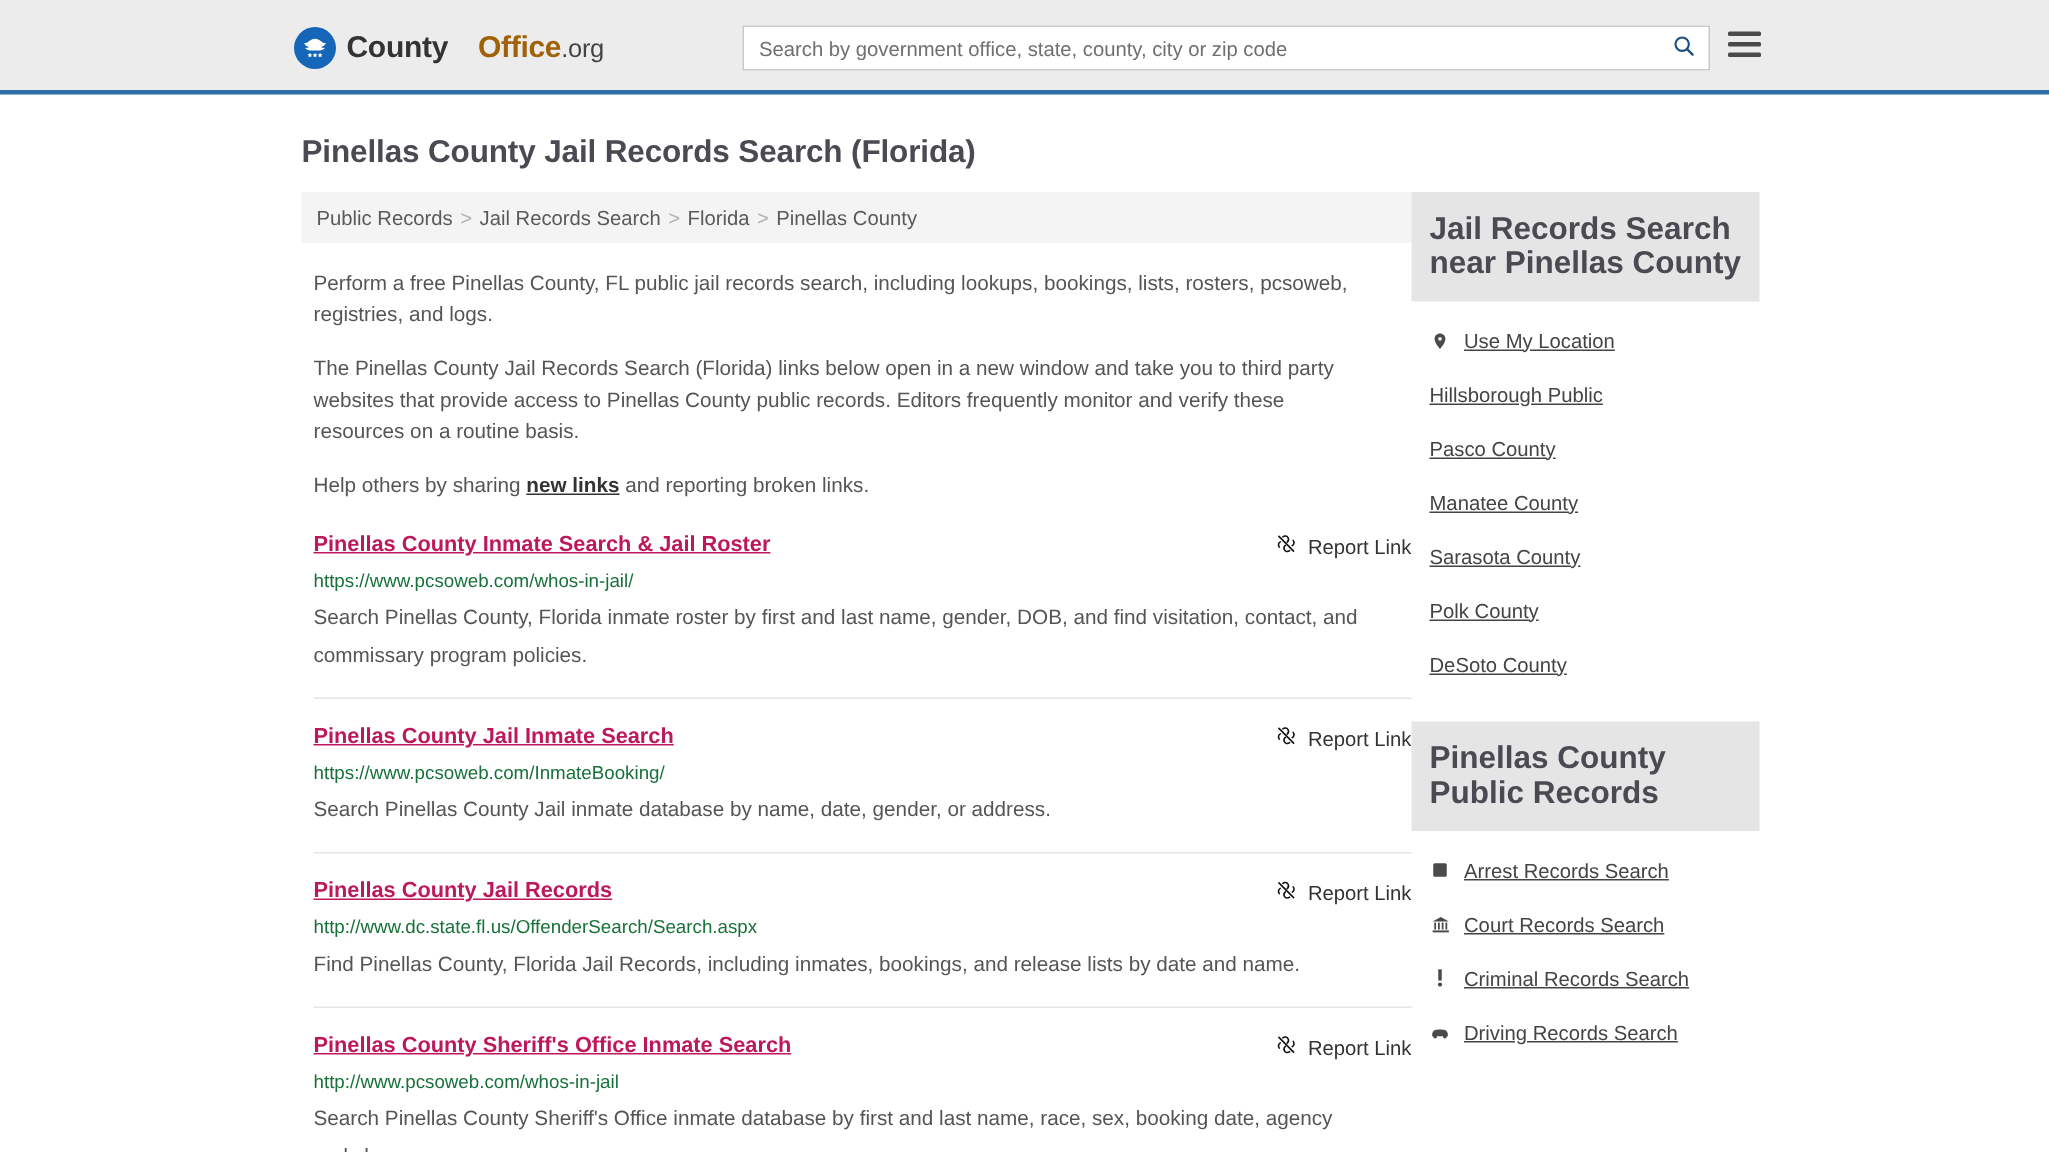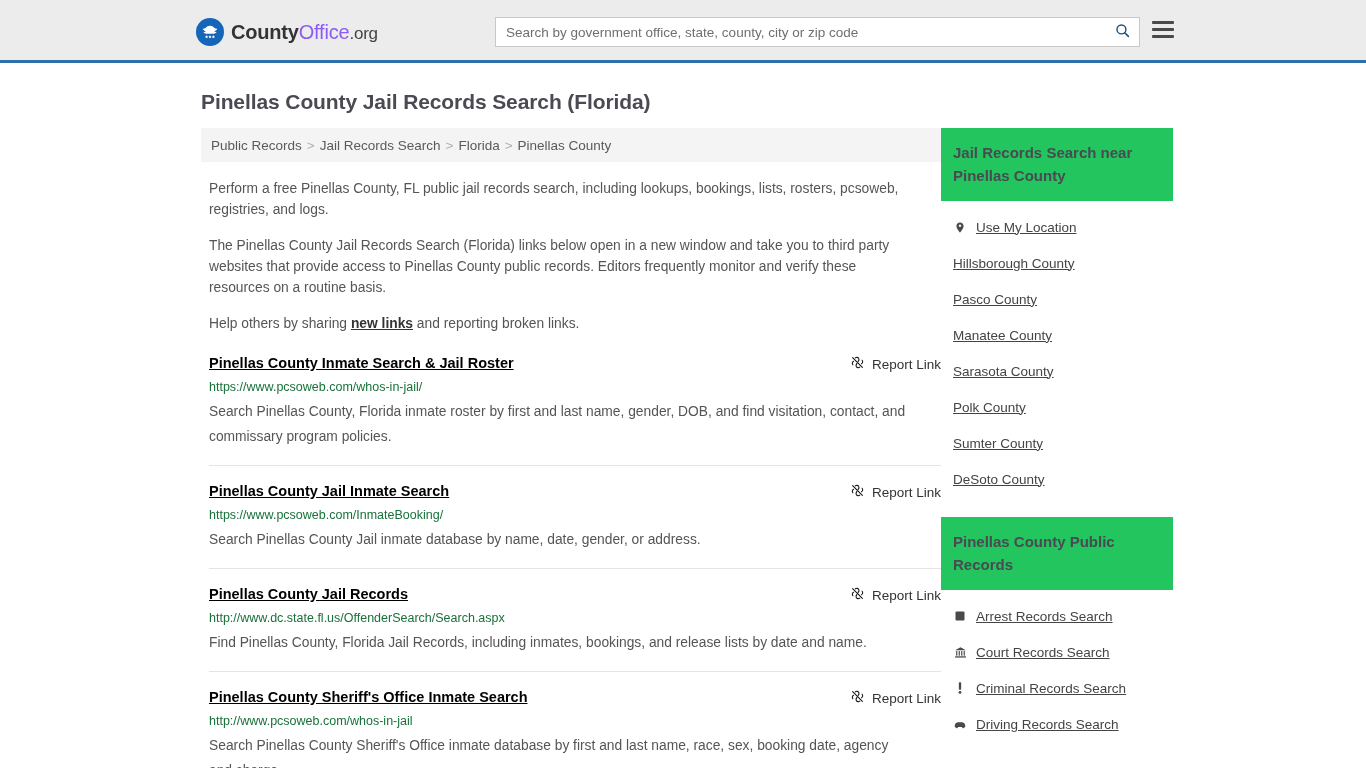--- a/index.html
+++ b/index.html
@@ -36,21 +36,21 @@
     background: #1565b8;
     display: flex; align-items: center; justify-content: center;
     flex: none;
   }
   .logo-text {
     font-size: 20px;
     color: #333333;
     letter-spacing: -0.2px;
     white-space: nowrap;
   }
-  .logo-text .b { color: #8b5cf6; font-weight: normal; }
+  .logo-text .b { color: #a16207; font-weight: bold; margin-left: 20px; }
   .logo-text .a { font-weight: bold; }
   .logo-text .tld { font-size: 17px; color: #444; }
 
   .search-wrap {
     position: absolute;
     left: 495px;
     top: 17px;
     width: 645px;
     height: 30px;
     background: #ffffff;
@@ -147,21 +147,21 @@
   }
   .result:last-child { border-bottom: 1px solid #e4e4e4; }
   .result-head {
     display: flex;
     align-items: flex-start;
     justify-content: space-between;
   }
   .result-title {
     font-size: 14.5px;
     font-weight: bold;
-    color: #000000;
+    color: #be185d;
     text-decoration: underline;
     line-height: 18px;
     max-width: 600px;
   }
   .report-link {
     display: flex;
     align-items: center;
     gap: 7px;
     font-size: 13.5px;
     color: #333333;
@@ -179,23 +179,23 @@
     font-size: 13.8px;
     color: #555555;
     line-height: 25px;
     margin-top: 4px;
     max-width: 700px;
   }
 
   
   .side-box { margin-bottom: 20px; }
   .side-head {
-    background: #22c55e;
+    background: #e5e5e5;
     padding: 13px 12px 14px 12px;
-    font-size: 15px;
+    font-size: 21px;
     font-weight: bold;
     color: #4a4a52;
     line-height: 23px;
   }
   .side-list { padding: 8px 0 0 12px; }
   .side-item {
     display: flex;
     align-items: center;
     gap: 9px;
     height: 36px;
@@ -371,36 +371,33 @@
               <span class="side-ico">
                 <svg width="12" height="15" viewBox="0 0 24 24" aria-hidden="true">
                   <path d="M12 1.8c-4 0-7.2 3.2-7.2 7.2 0 5.4 7.2 13.2 7.2 13.2s7.2-7.8 7.2-13.2c0-4-3.2-7.2-7.2-7.2z" fill="#4a4a4a"></path>
                   <circle cx="12" cy="8.7" r="2.5" fill="#f2f2f2"></circle>
                 </svg>
               </span>
               <a href="#">Use My Location</a>
             </div>
 
             <div class="side-item">
-              <a href="#">Hillsborough County</a>
+              <a href="#">Hillsborough Public</a>
             </div>
             <div class="side-item">
               <a href="#">Pasco County</a>
             </div>
             <div class="side-item">
               <a href="#">Manatee County</a>
             </div>
             <div class="side-item">
               <a href="#">Sarasota County</a>
             </div>
             <div class="side-item">
               <a href="#">Polk County</a>
-            </div>
-            <div class="side-item">
-              <a href="#">Sumter County</a>
             </div>
             <div class="side-item">
               <a href="#">DeSoto County</a>
             </div>
           </div>
         </div>
 
         <div class="side-box">
           <div class="side-head">Pinellas County Public Records</div>
           <div class="side-list">

